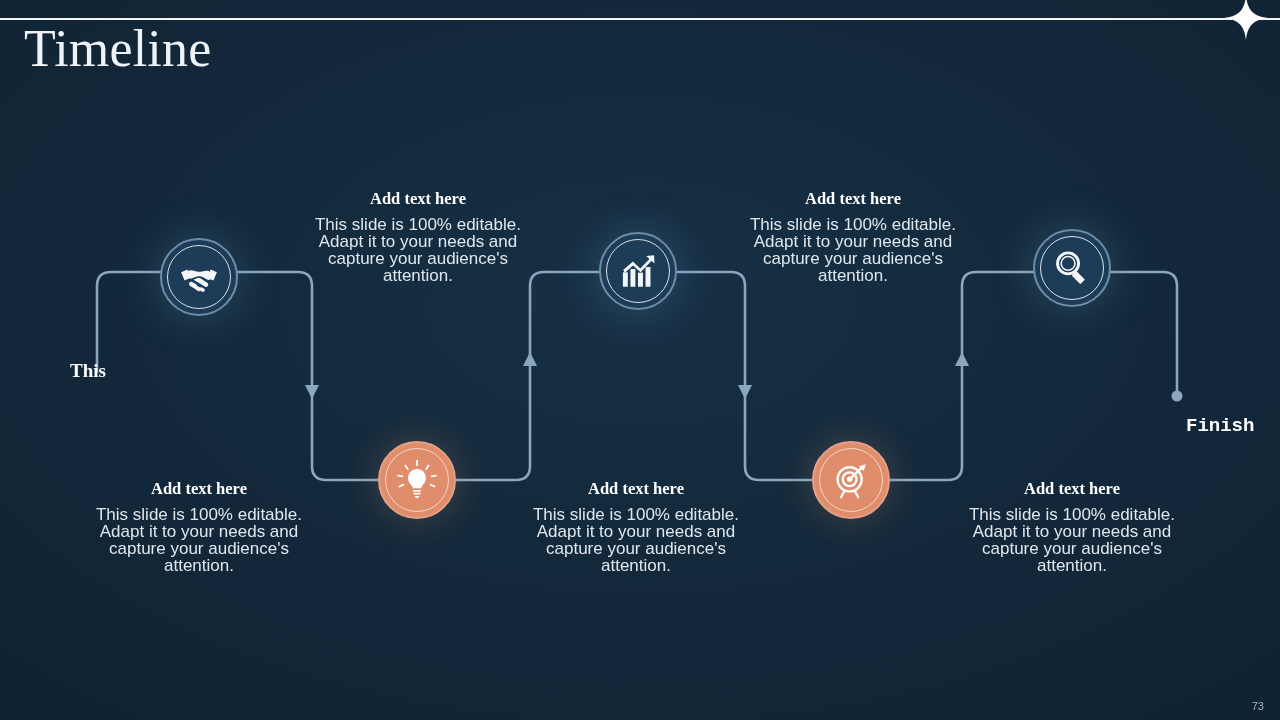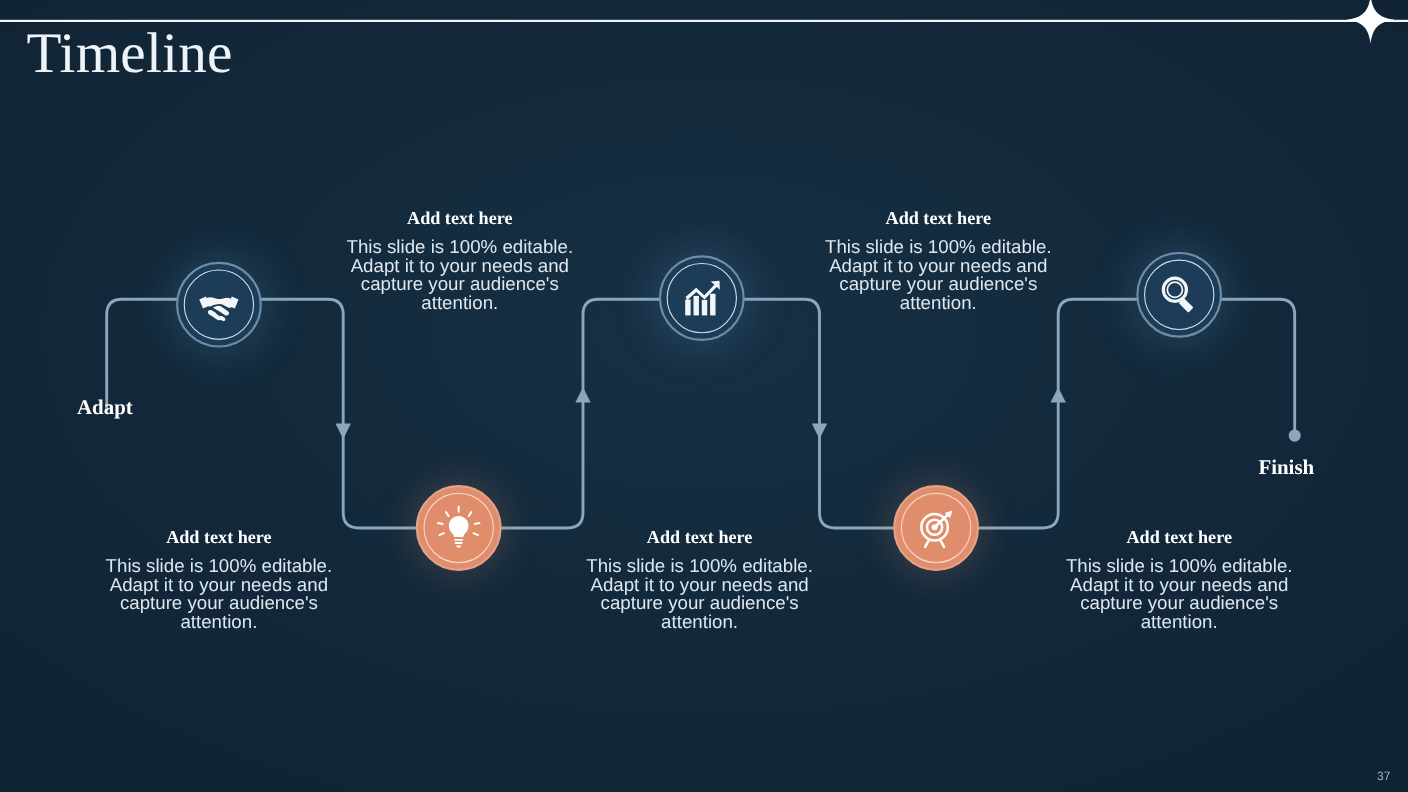--- a/index.html
+++ b/index.html
@@ -272,16 +272,16 @@
 <div class="textblock" style="left:739px; top:189px;">
   <div class="tb-title">Add text here</div>
   <div class="tb-body">This slide is 100% editable. Adapt it to your needs and capture your audience's attention.</div>
 </div>
 
 <div class="textblock" style="left:958px; top:479px;">
   <div class="tb-title">Add text here</div>
   <div class="tb-body">This slide is 100% editable. Adapt it to your needs and capture your audience's attention.</div>
 </div>
 
-<div class="endpoint-label" style="left:70px; top:359px;">Adapt</div>
-<div class="endpoint-label" style="left:1144px; top:414px;">Finish</div>
-
-<div id="page-number">37</div>
+<div class="endpoint-label" style="left:70px; top:359px;">This</div>
+<div class="endpoint-label" style="left:1186px; top:414px;font-family:Liberation Mono, monospace;">Finish</div>
+
+<div id="page-number">73</div>
 
 </body></html>

